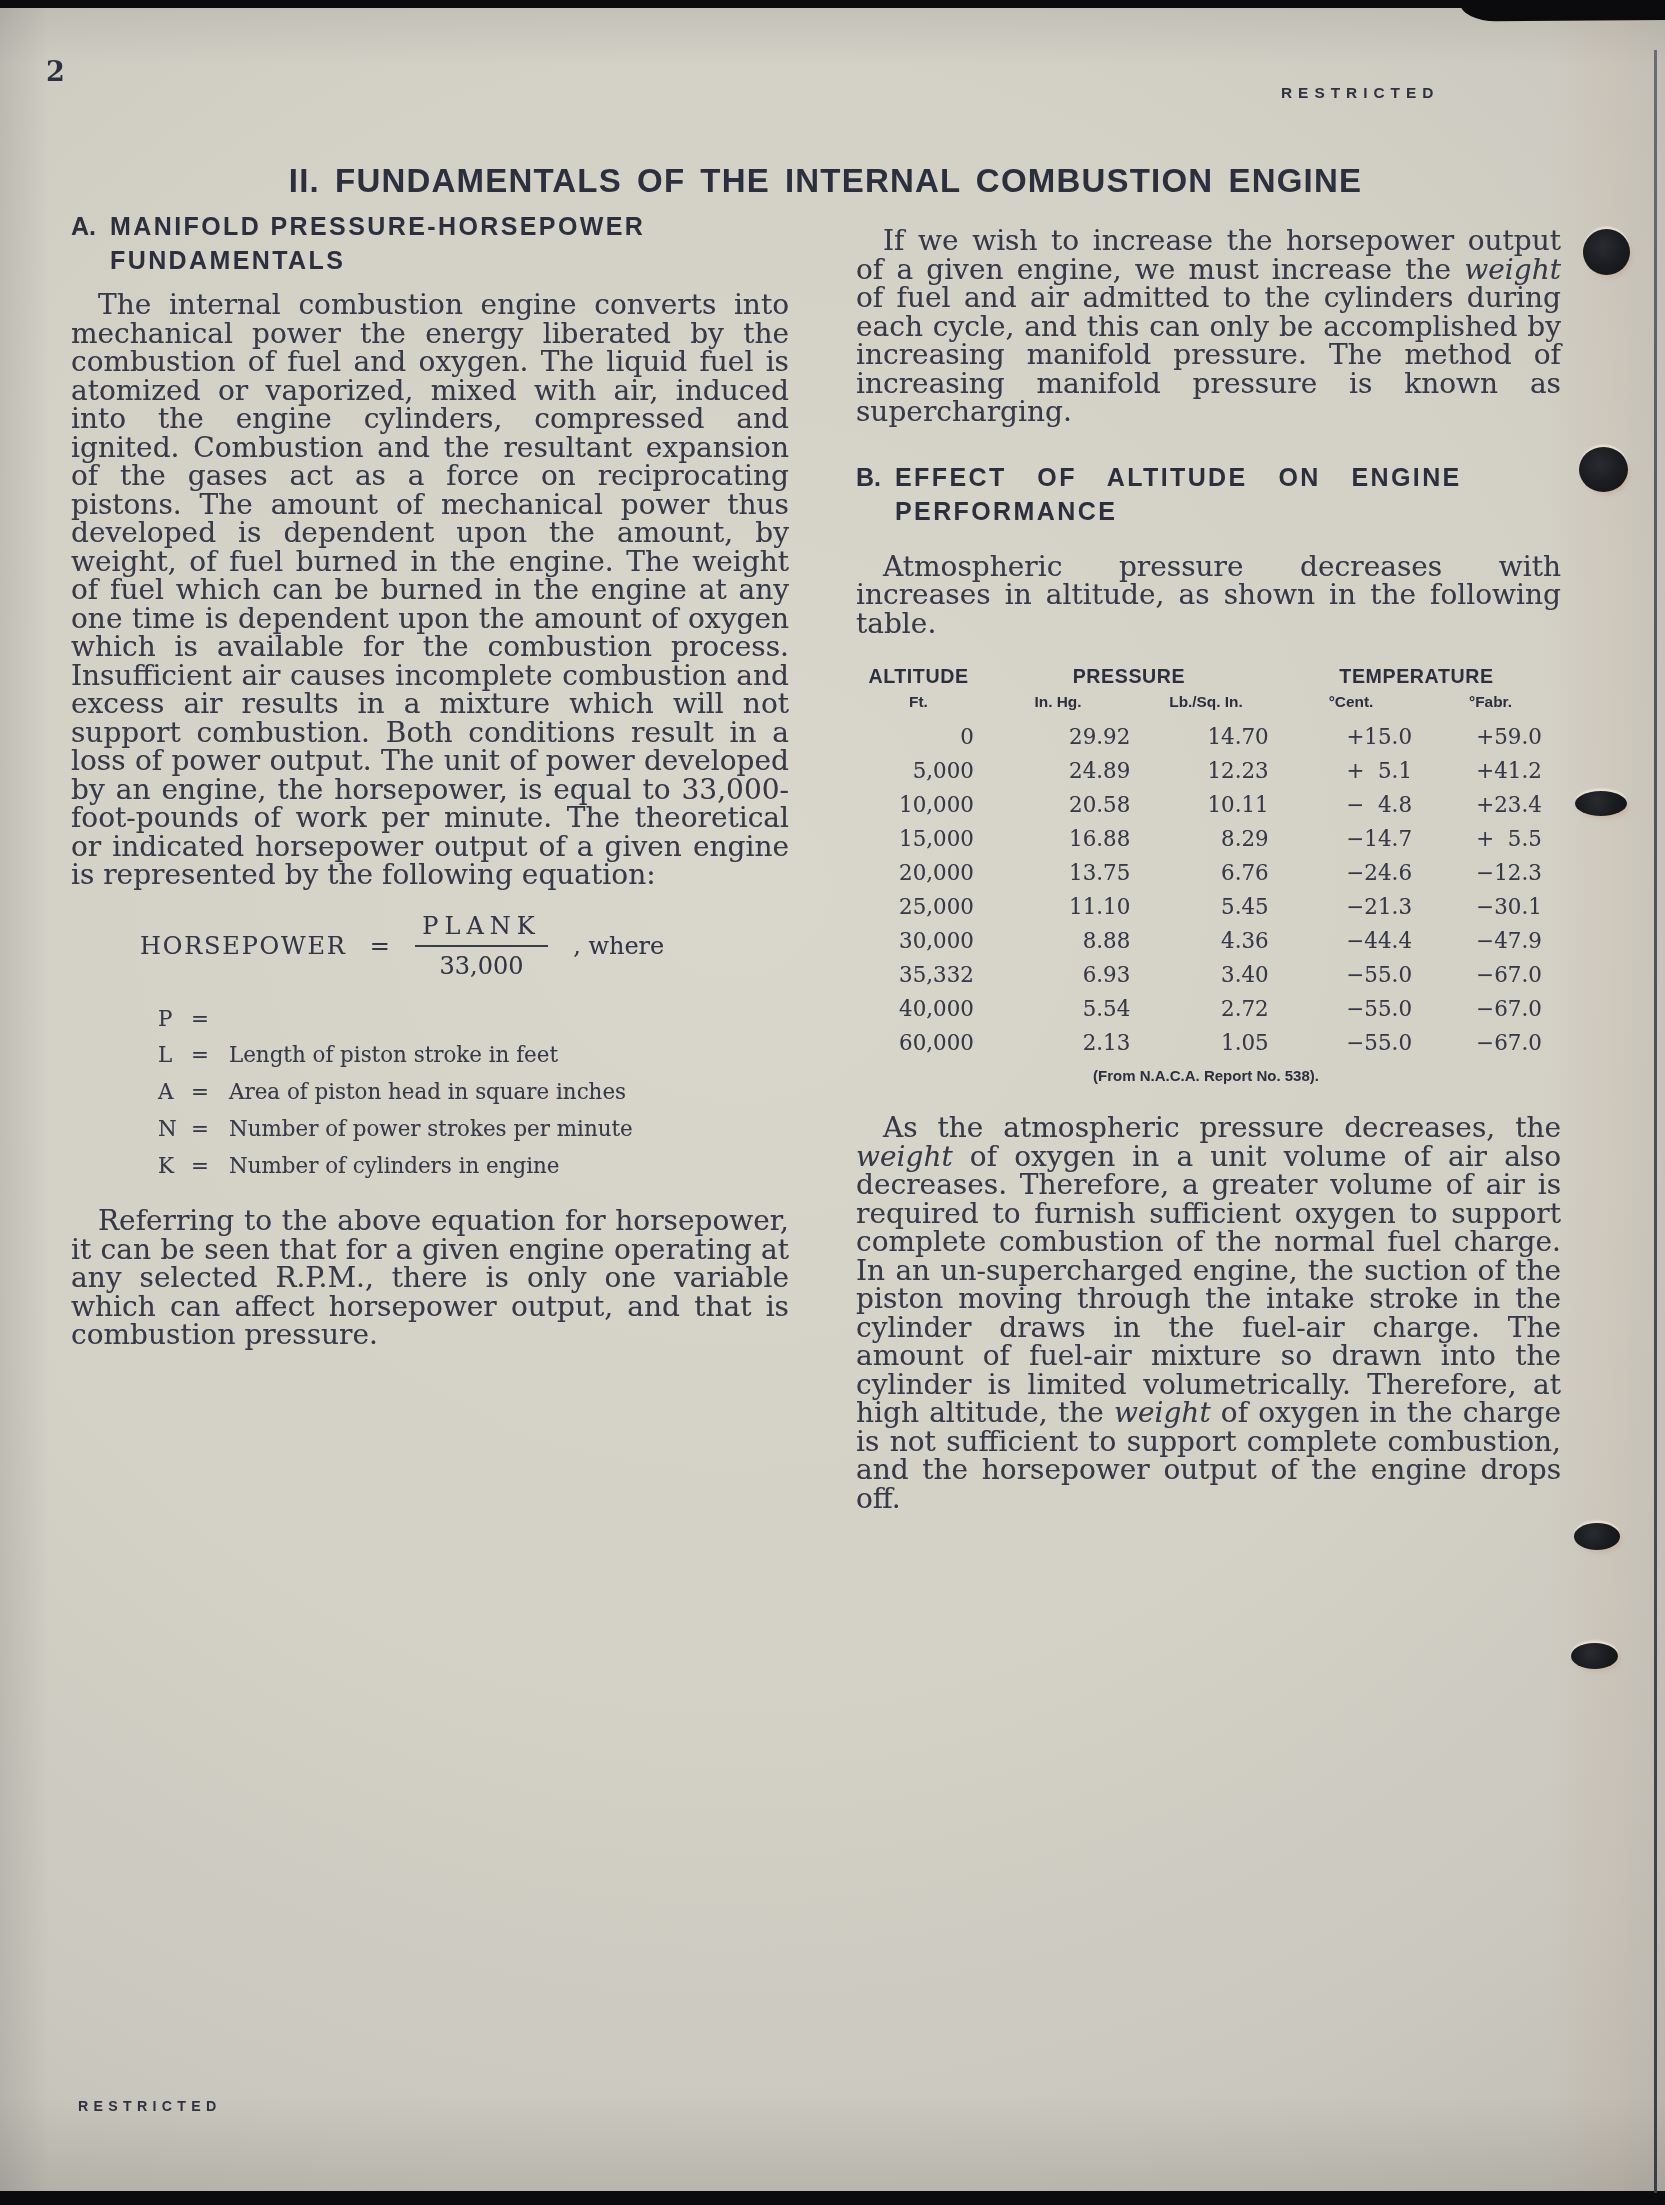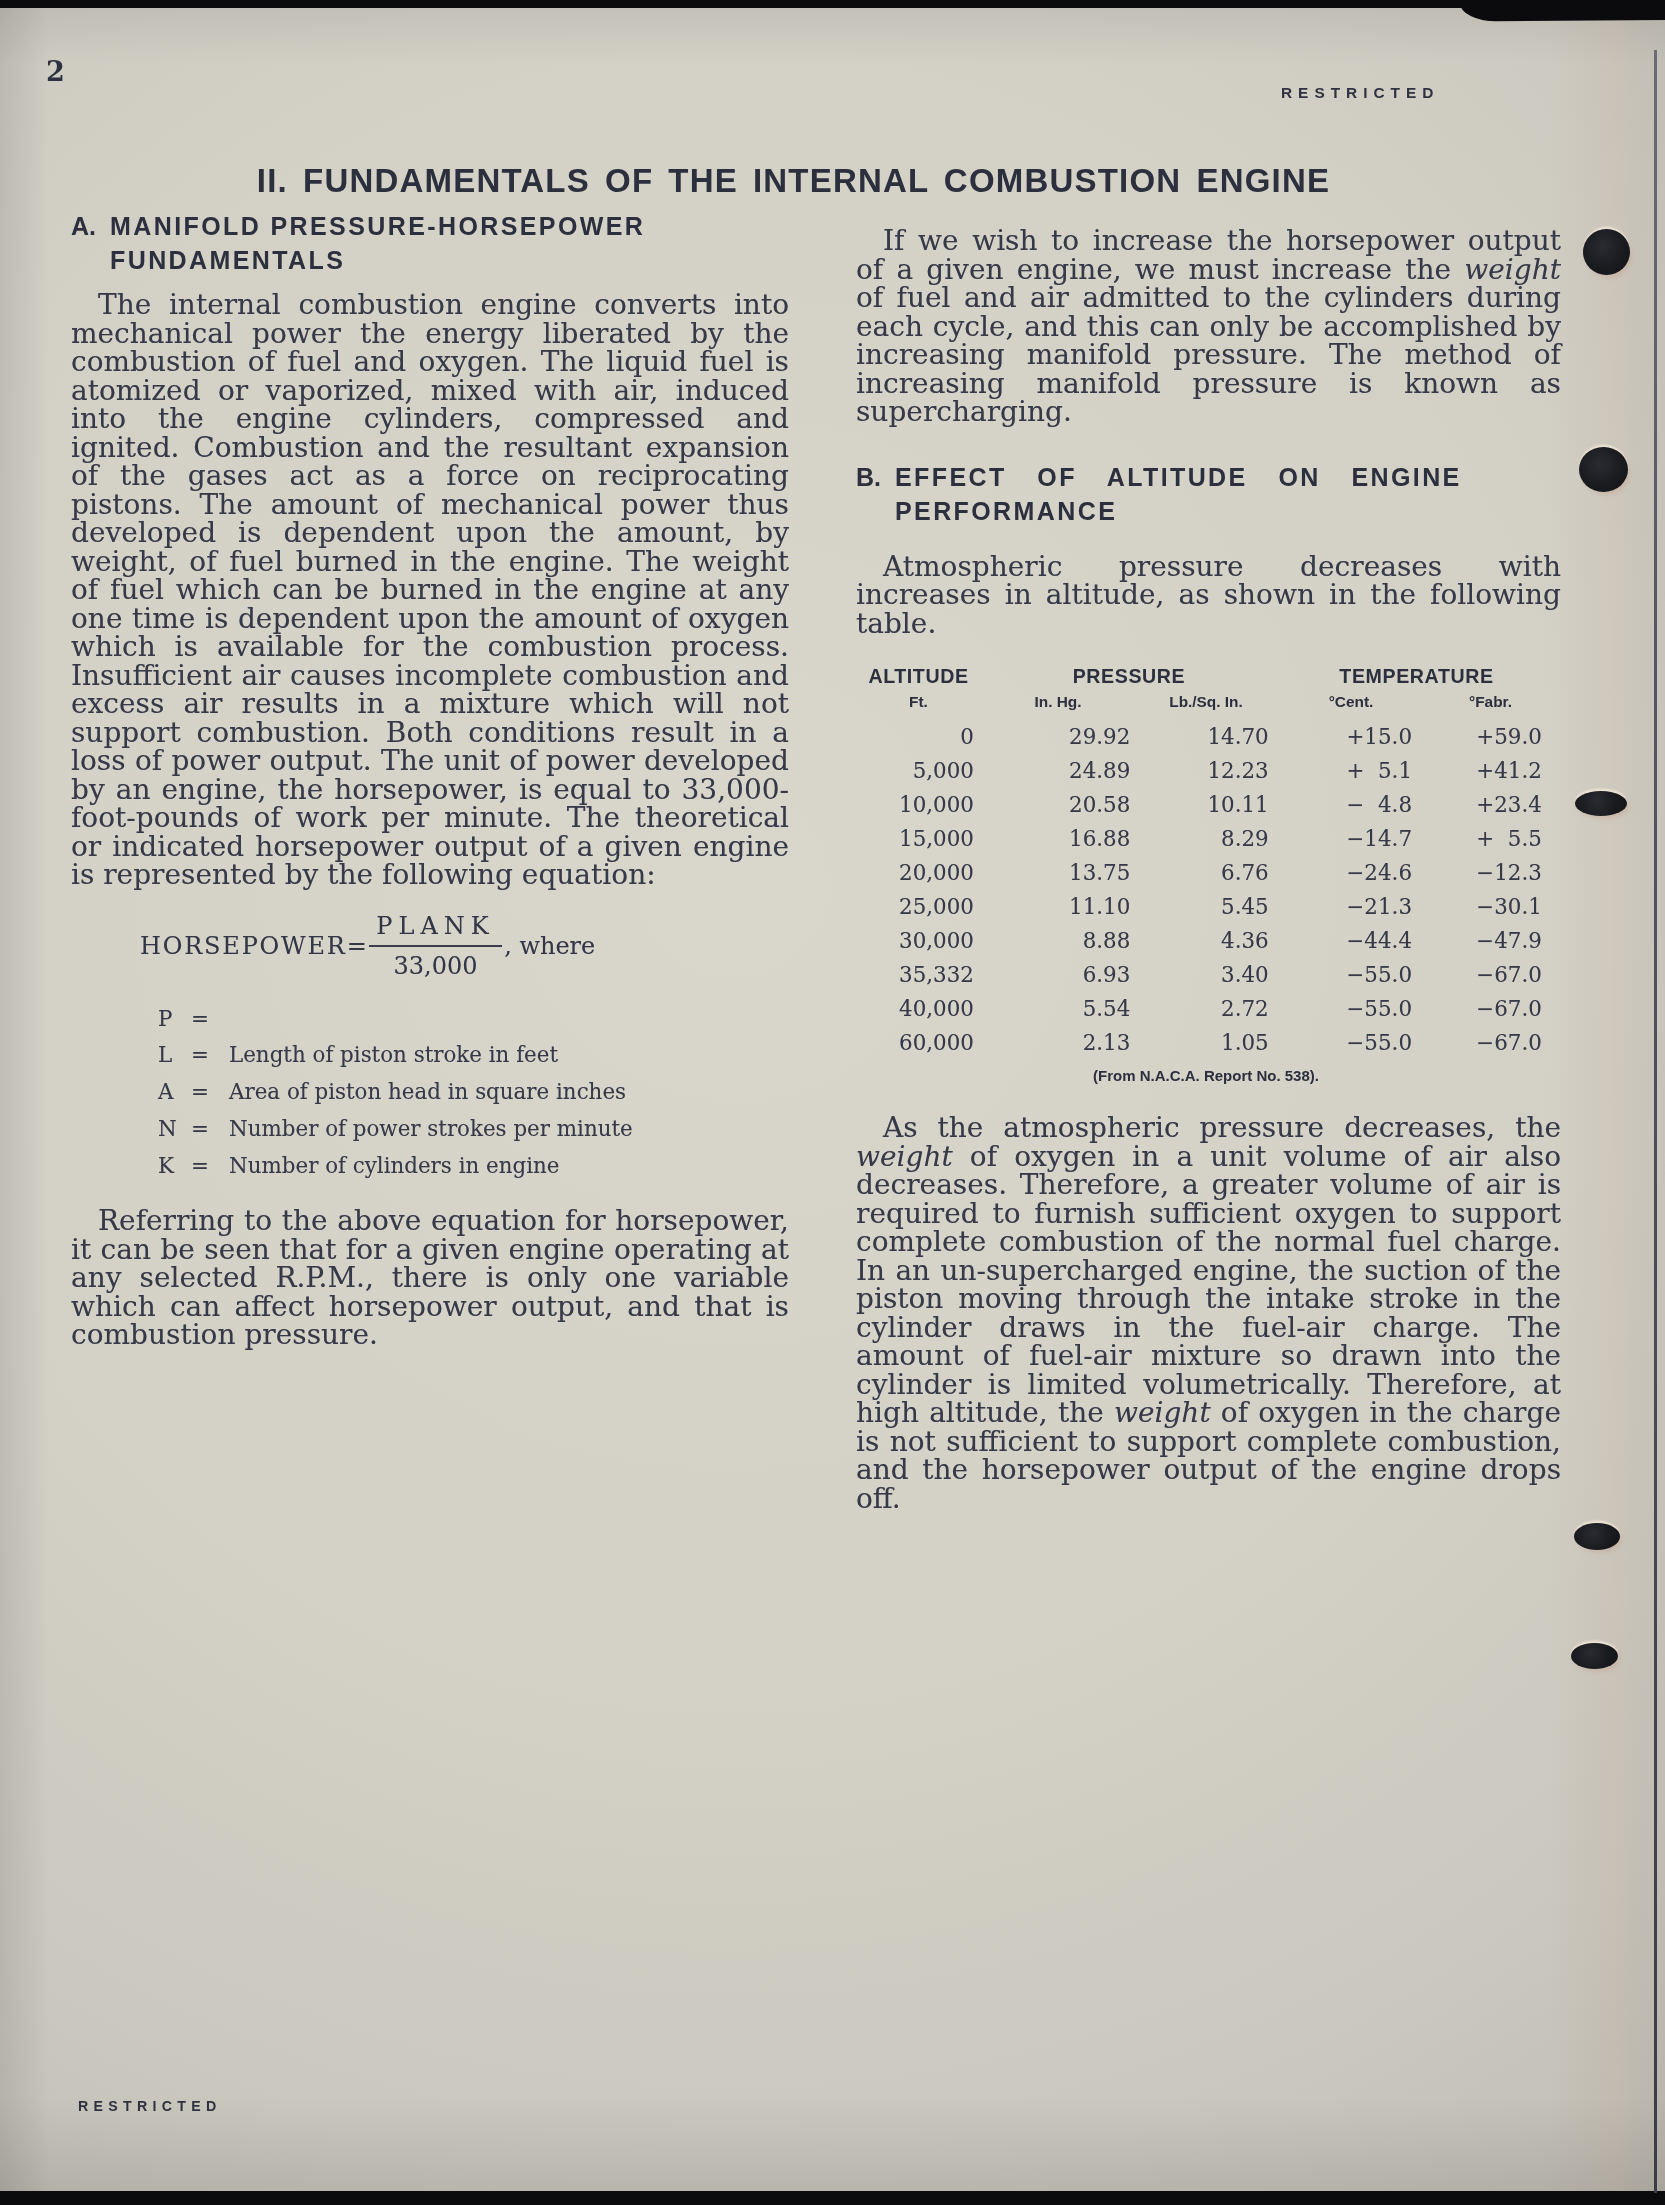--- a/index.html
+++ b/index.html
@@ -24,38 +24,38 @@
   .hole.h2{left:1579px;top:447px;width:49px;height:45px;}
   .hole.h3{left:1575px;top:791px;width:52px;height:25px;}
   .hole.h4{left:1574px;top:1523px;width:46px;height:27px;}
   .hole.h5{left:1571px;top:1643px;width:47px;height:26px;}
   .page-number{position:absolute;left:46px;top:56px;font:700 27px "DejaVu Serif",serif;color:#2d303e;}
   .restricted{position:absolute;font-family:"Liberation Sans",sans-serif;font-weight:700;color:#2f3240;white-space:nowrap;}
   .restricted.top{left:1281px;top:84px;font-size:15.4px;letter-spacing:6px;}
   .restricted.bottom{left:78px;top:2098px;font-size:14.2px;letter-spacing:5.3px;}
 
   .title{position:absolute;left:0;top:140px;width:1587px;text-align:center;
-         font:700 33px "Liberation Sans",sans-serif;letter-spacing:1.2px;word-spacing:4.7px;color:#2c2f3d;}
+         font:700 33px "Liberation Sans",sans-serif;letter-spacing:1.2px;word-spacing:4.7px;color:#2c2f3d;padding-left:32px;}
 
   .content{position:absolute;left:71px;top:0;width:1490px;height:2205px;}
   .col-left{position:absolute;left:0;top:209px;width:718px;}
   .col-right{position:absolute;left:785px;top:227px;width:705px;}
 
   .sec-heading{position:relative;padding-left:39px;font:700 25px/34px "Liberation Sans",sans-serif;
                letter-spacing:2.4px;color:#2c2f3d;}
   .sec-label{position:absolute;left:0;top:0;letter-spacing:0;}
   .heading-b .hline1{word-spacing:21.4px;}
 
   .para{font-size:28px;line-height:28.5px;color:#363948;text-align:justify;text-indent:27px;margin:0;
         text-shadow:0 0 0.6px rgba(54,57,72,0.30);hyphens:none;}
   .para1{margin-top:14.2px;}
   .para2{margin-top:27px;}
   .it{font-style:italic;}
 
-  .equation{display:flex;align-items:center;margin:22.6px 0 25px 69px;font-size:24px;color:#333646;gap:0;
+  .equation{display:flex;align-items:center;margin:22.6px 0 25px 69px;font-size:24px;color:#333646;gap:23px;
             text-shadow:0 0 0.6px rgba(54,57,72,0.30);text-align:right;}
   .eq-lhs{letter-spacing:1.8px;}
   .frac{display:inline-flex;flex-direction:column;align-items:center;margin:0 2.4px;}
   .frac .num{letter-spacing:6px;padding:0 7.1px 4.7px;border-bottom:2.4px solid #3a3d4b;}
   .frac .den{padding-top:4.7px;}
 
   .defs{margin:3.6px 0 0 87px;font-size:21.4px;line-height:28.5px;color:#363948;
         text-shadow:0 0 0.6px rgba(54,57,72,0.30);}
   .def-row{display:grid;grid-template-columns:33px 38px 1fr;margin-bottom:8.3px;}
 

